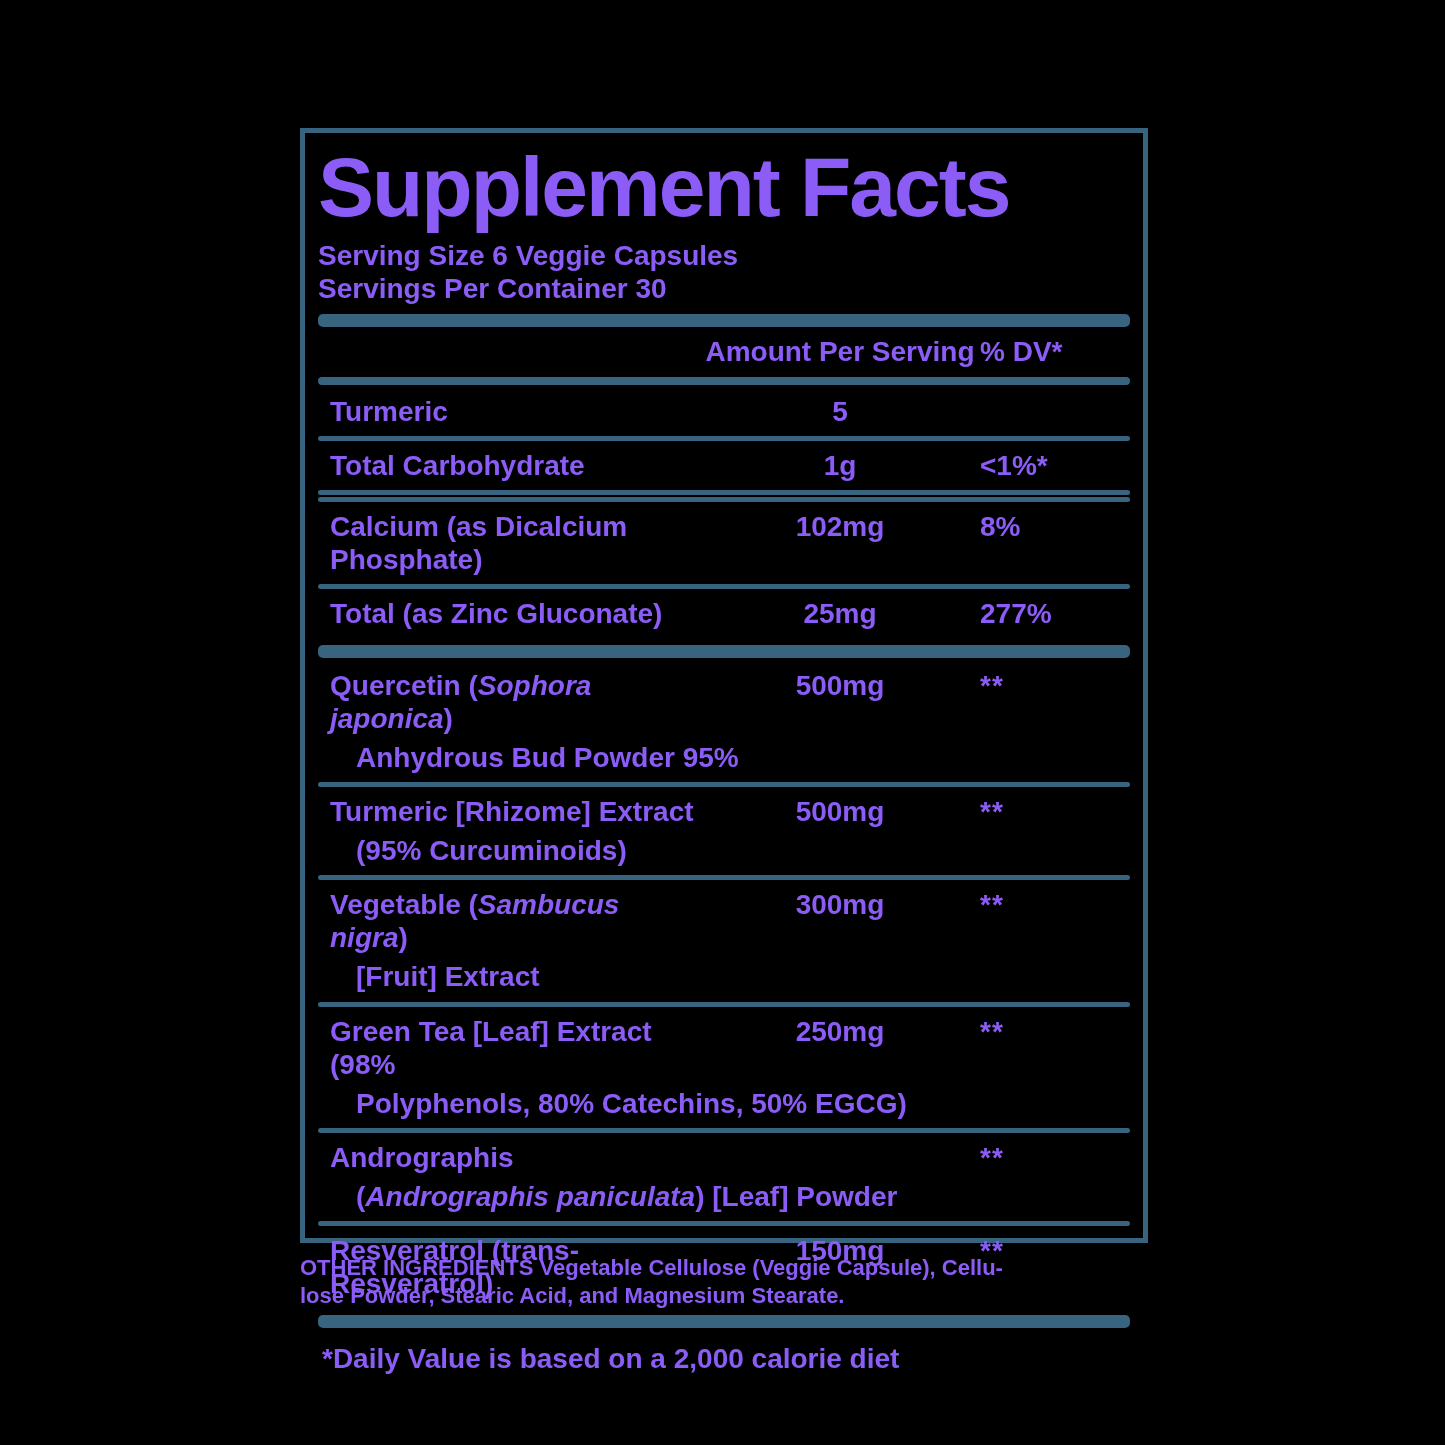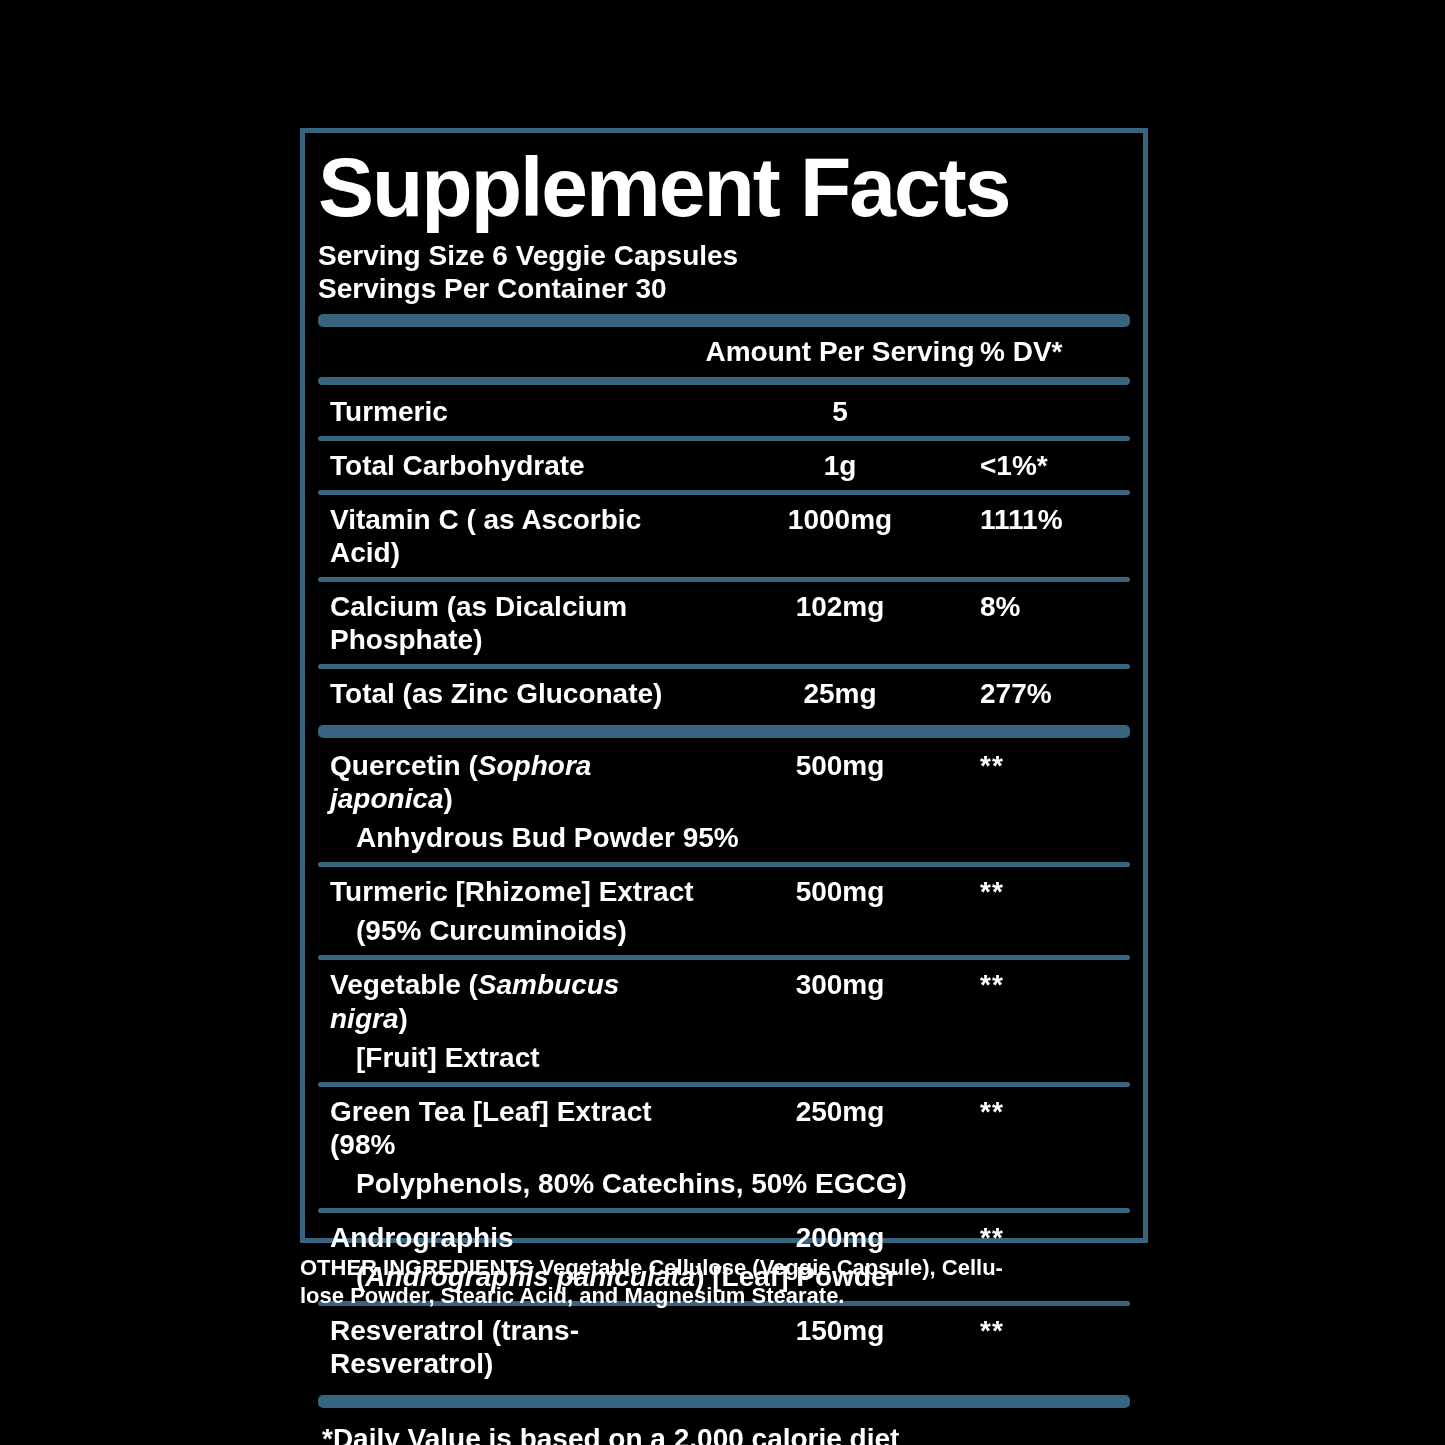--- a/index.html
+++ b/index.html
@@ -7,21 +7,21 @@
     padding: 0;
     background: #000000;
   }
   .canvas {
     position: relative;
     width: 1445px;
     height: 1445px;
     background: #000000;
     font-family: "Liberation Sans", sans-serif;
     font-weight: bold;
-    color: #ffffff;
+    color: #8b5cf6;
     overflow: hidden;
   }
   .panel {
     position: absolute;
     left: 300px;
     top: 128px;
     width: 848px;
     height: 1115px;
     border: 5px solid #38647f;
     box-sizing: border-box;
@@ -106,25 +106,20 @@
           <span class="cell-amt">5</span>
           <span class="cell-dv"></span>
         </div>
         <div class="bar thin"></div>
         <div class="row">
           <span class="cell-name"><span>Total Carbohydrate</span></span>
           <span class="cell-amt">1g</span>
           <span class="cell-dv">&lt;1%*</span>
         </div>
         <div class="bar thin"></div>
-        <div class="row">
-          <span class="cell-name"><span>Vitamin C ( as Ascorbic Acid)</span></span>
-          <span class="cell-amt">1000mg</span>
-          <span class="cell-dv">1111%</span>
-        </div>
         <div class="bar thin"></div>
         <div class="row">
           <span class="cell-name"><span>Calcium (as Dicalcium Phosphate)</span></span>
           <span class="cell-amt">102mg</span>
           <span class="cell-dv">8%</span>
         </div>
         <div class="bar thin"></div>
         <div class="row">
           <span class="cell-name"><span>Total (as Zinc Gluconate)</span></span>
           <span class="cell-amt">25mg</span>
@@ -158,21 +153,20 @@
         <div class="bar thin"></div>
         <div class="row top-align">
           <span class="cell-name"><span>Green Tea [Leaf] Extract (98%</span></span>
           <span class="cell-amt">250mg</span>
           <span class="cell-dv marker">**</span>
         </div>
         <div class="sub-line"><span>Polyphenols, 80% Catechins, 50% EGCG)</span></div>
         <div class="bar thin"></div>
         <div class="row top-align">
           <span class="cell-name"><span>Andrographis</span></span>
-          <span class="cell-amt">200mg</span>
           <span class="cell-dv marker">**</span>
         </div>
         <div class="sub-line"><span>(</span><span class="it">Andrographis paniculata</span><span>) [Leaf] Powder</span></div>
         <div class="bar thin"></div>
         <div class="row top-align">
           <span class="cell-name"><span>Resveratrol (trans-Resveratrol)</span></span>
           <span class="cell-amt">150mg</span>
           <span class="cell-dv marker">**</span>
         </div>
       </div>

